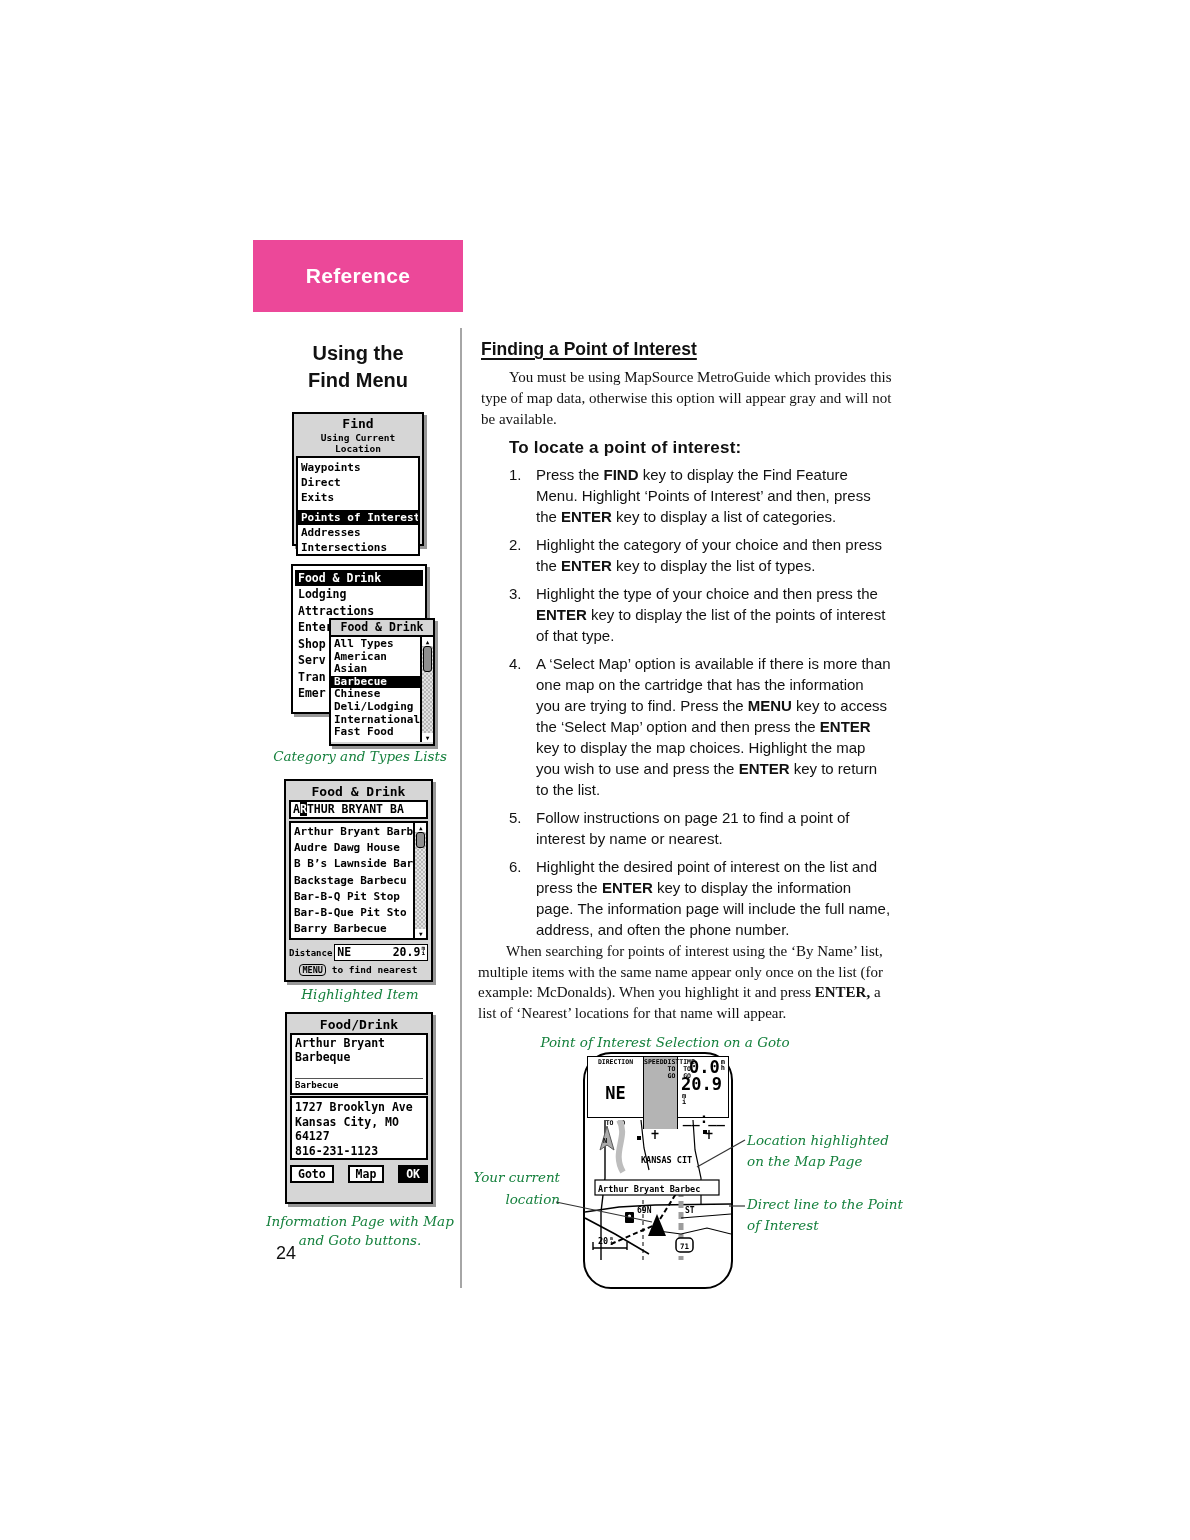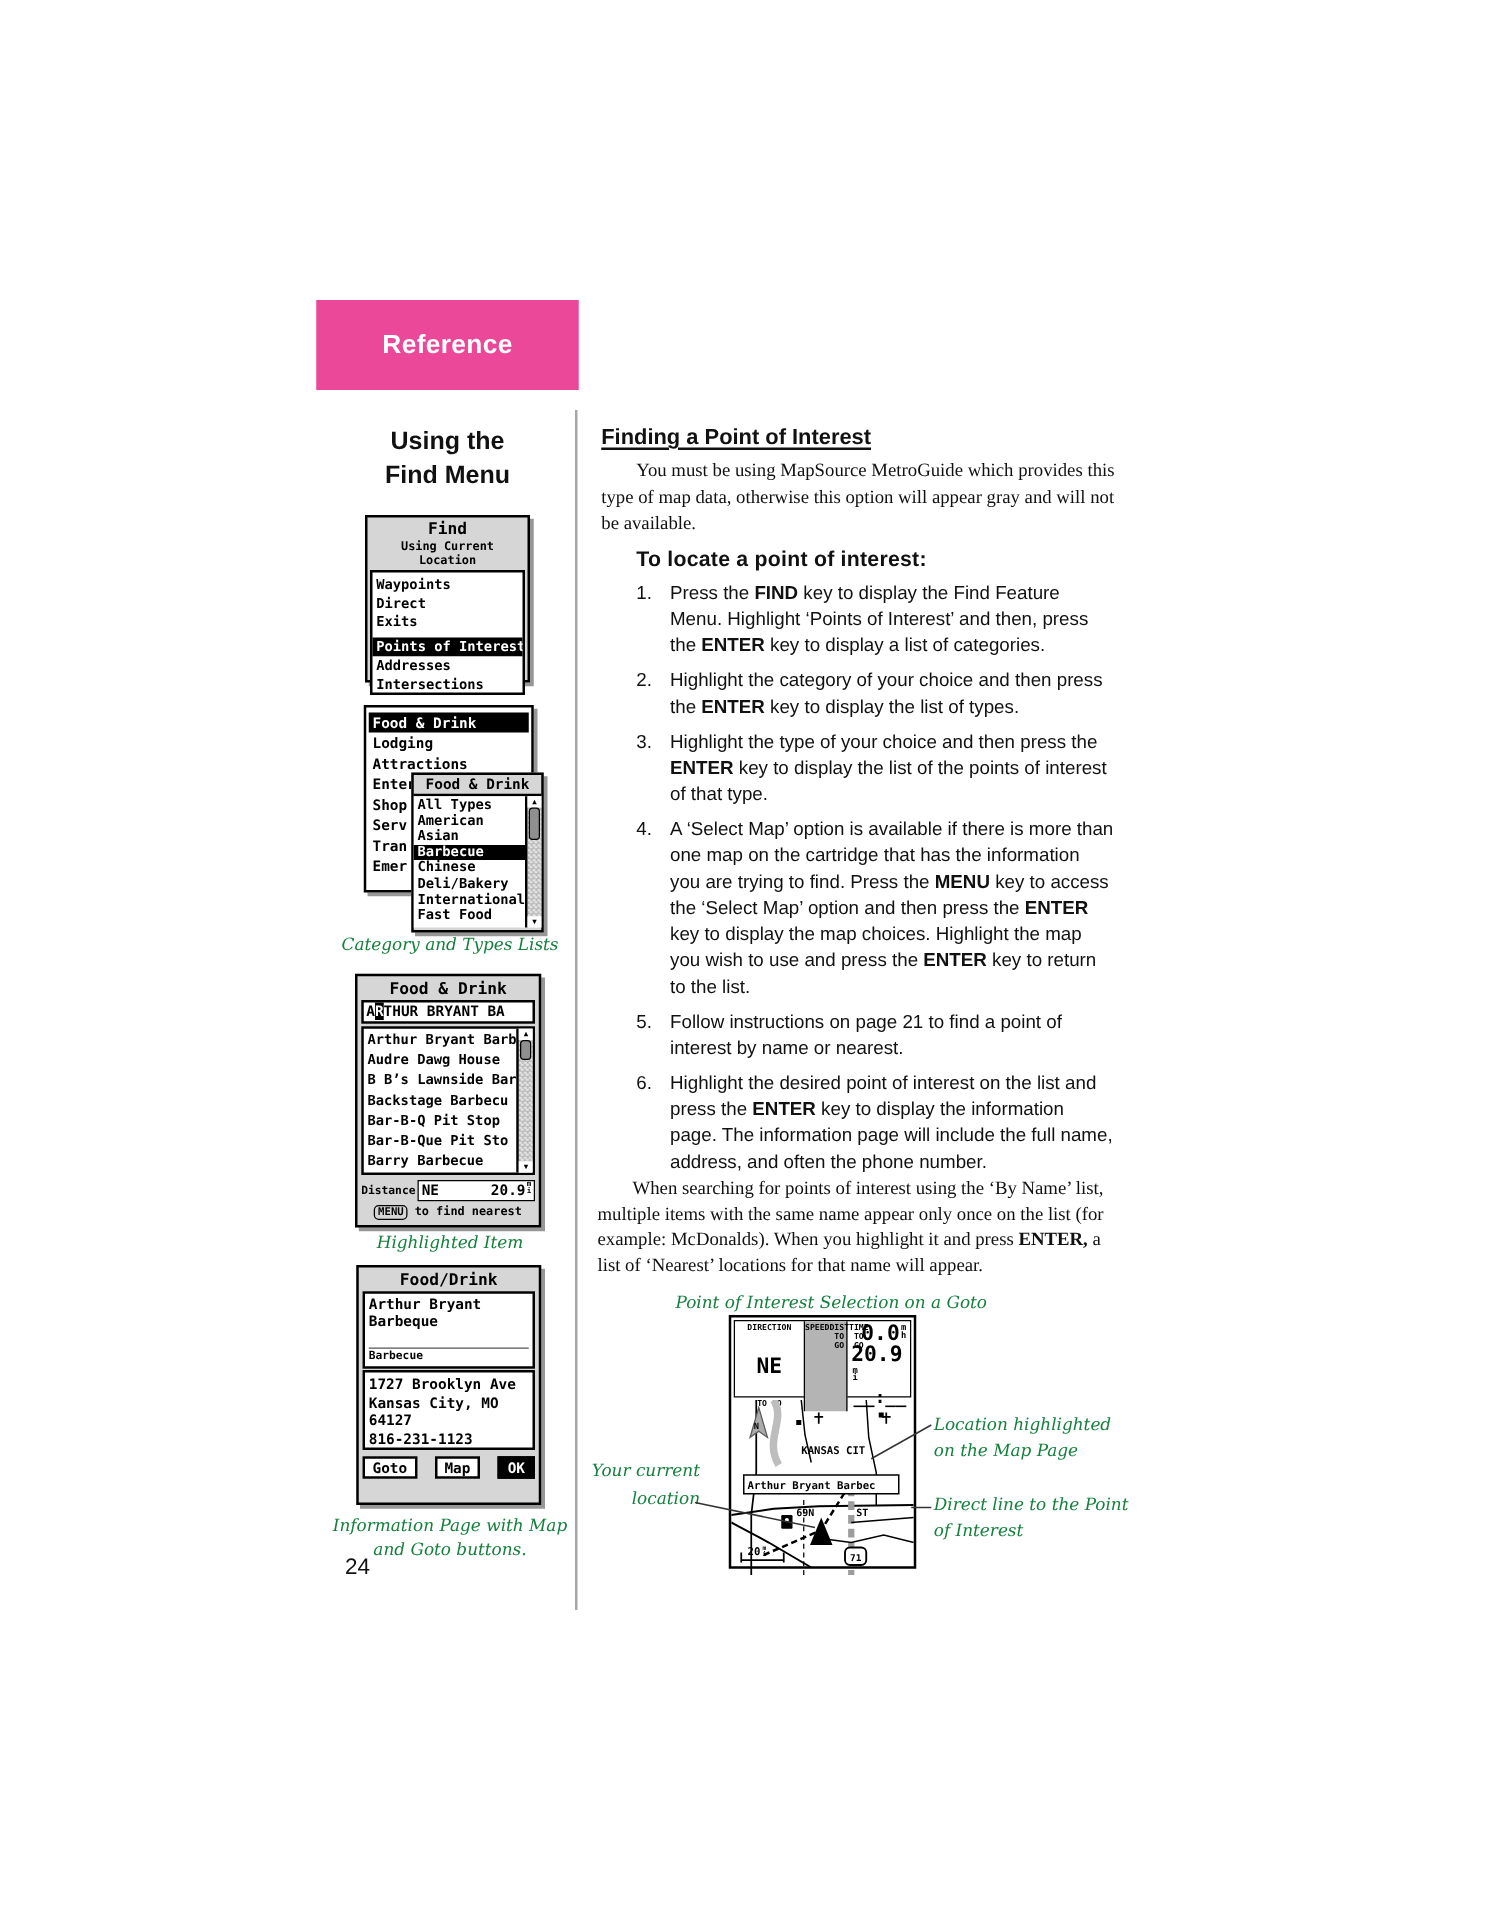--- a/index.html
+++ b/index.html
@@ -101,21 +101,21 @@
     </div>
     <div class="scr abs" style="left:38px;top:54px;width:106px;height:128px;">
       <div class="scr-title" style="font-size:11.5px;line-height:15px;border-bottom:2px solid #000;">Food &amp; Drink</div>
       <div style="display:flex;height:105px;background:#fff;">
         <div style="flex:1;padding-top:1px;">
           <div class="li" style="line-height:12.6px;">All Types</div>
           <div class="li" style="line-height:12.6px;">American</div>
           <div class="li" style="line-height:12.6px;">Asian</div>
           <div class="li inv" style="line-height:12.6px;">Barbecue</div>
           <div class="li" style="line-height:12.6px;">Chinese</div>
-          <div class="li" style="line-height:12.6px;">Deli/Bakery</div>
+          <div class="li" style="line-height:12.6px;">Deli/Lodging</div>
           <div class="li" style="line-height:12.6px;">International</div>
           <div class="li" style="line-height:12.6px;">Fast Food</div>
         </div>
         <div class="sbar">
           <div class="sb-arrow">▲</div>
           <div class="sb-thumb" style="height:24px;"></div>
           <div style="flex:1;"></div>
           <div class="sb-arrow">▼</div>
         </div>
       </div>
@@ -222,21 +222,21 @@
     <div class="step">
       <span class="n">6.</span>
       <span class="t"><span>Highlight the desired point of interest on the list and press the </span><b>ENTER</b><span> key to display the information page.  The information page will include the full name, address, and often the phone number.</span></span>
     </div>
   </div>
 
   <div class="abs serif body-p" style="left:478px;top:941px;width:412px;text-indent:28px;line-height:20.5px;"><span>When searching for points of interest using the ‘By Name’ list, multiple items with the same name appear only once on the list (for example: McDonalds). When you highlight it and press </span><b>ENTER,</b><span> a list of ‘Nearest’ locations for that name will appear.</span></div>
 
   <div class="abs caption" style="left:510px;top:1034px;width:310px;text-align:center;">Point of Interest Selection on a Goto</div>
 
-  <div class="abs scr" style="left:583px;top:1052px;width:150px;height:203px;background:#fff;box-shadow:none;">
+  <div class="abs scr" style="left:583px;top:1052px;width:150px;height:237px;background:#fff;box-shadow:none;border-radius:28px;">
     <div class="navpanel">
       <div class="nav-c1">
         <div class="nav-lbl">DIRECTION</div>
         <div class="nav-big">NE</div>
         <div class="nav-lbl">TO GO</div>
       </div>
       <div class="nav-c2">
         <div class="nav-lbl">SPEED</div>
         <div>
           <div class="nav-lbl">DIST</div>

